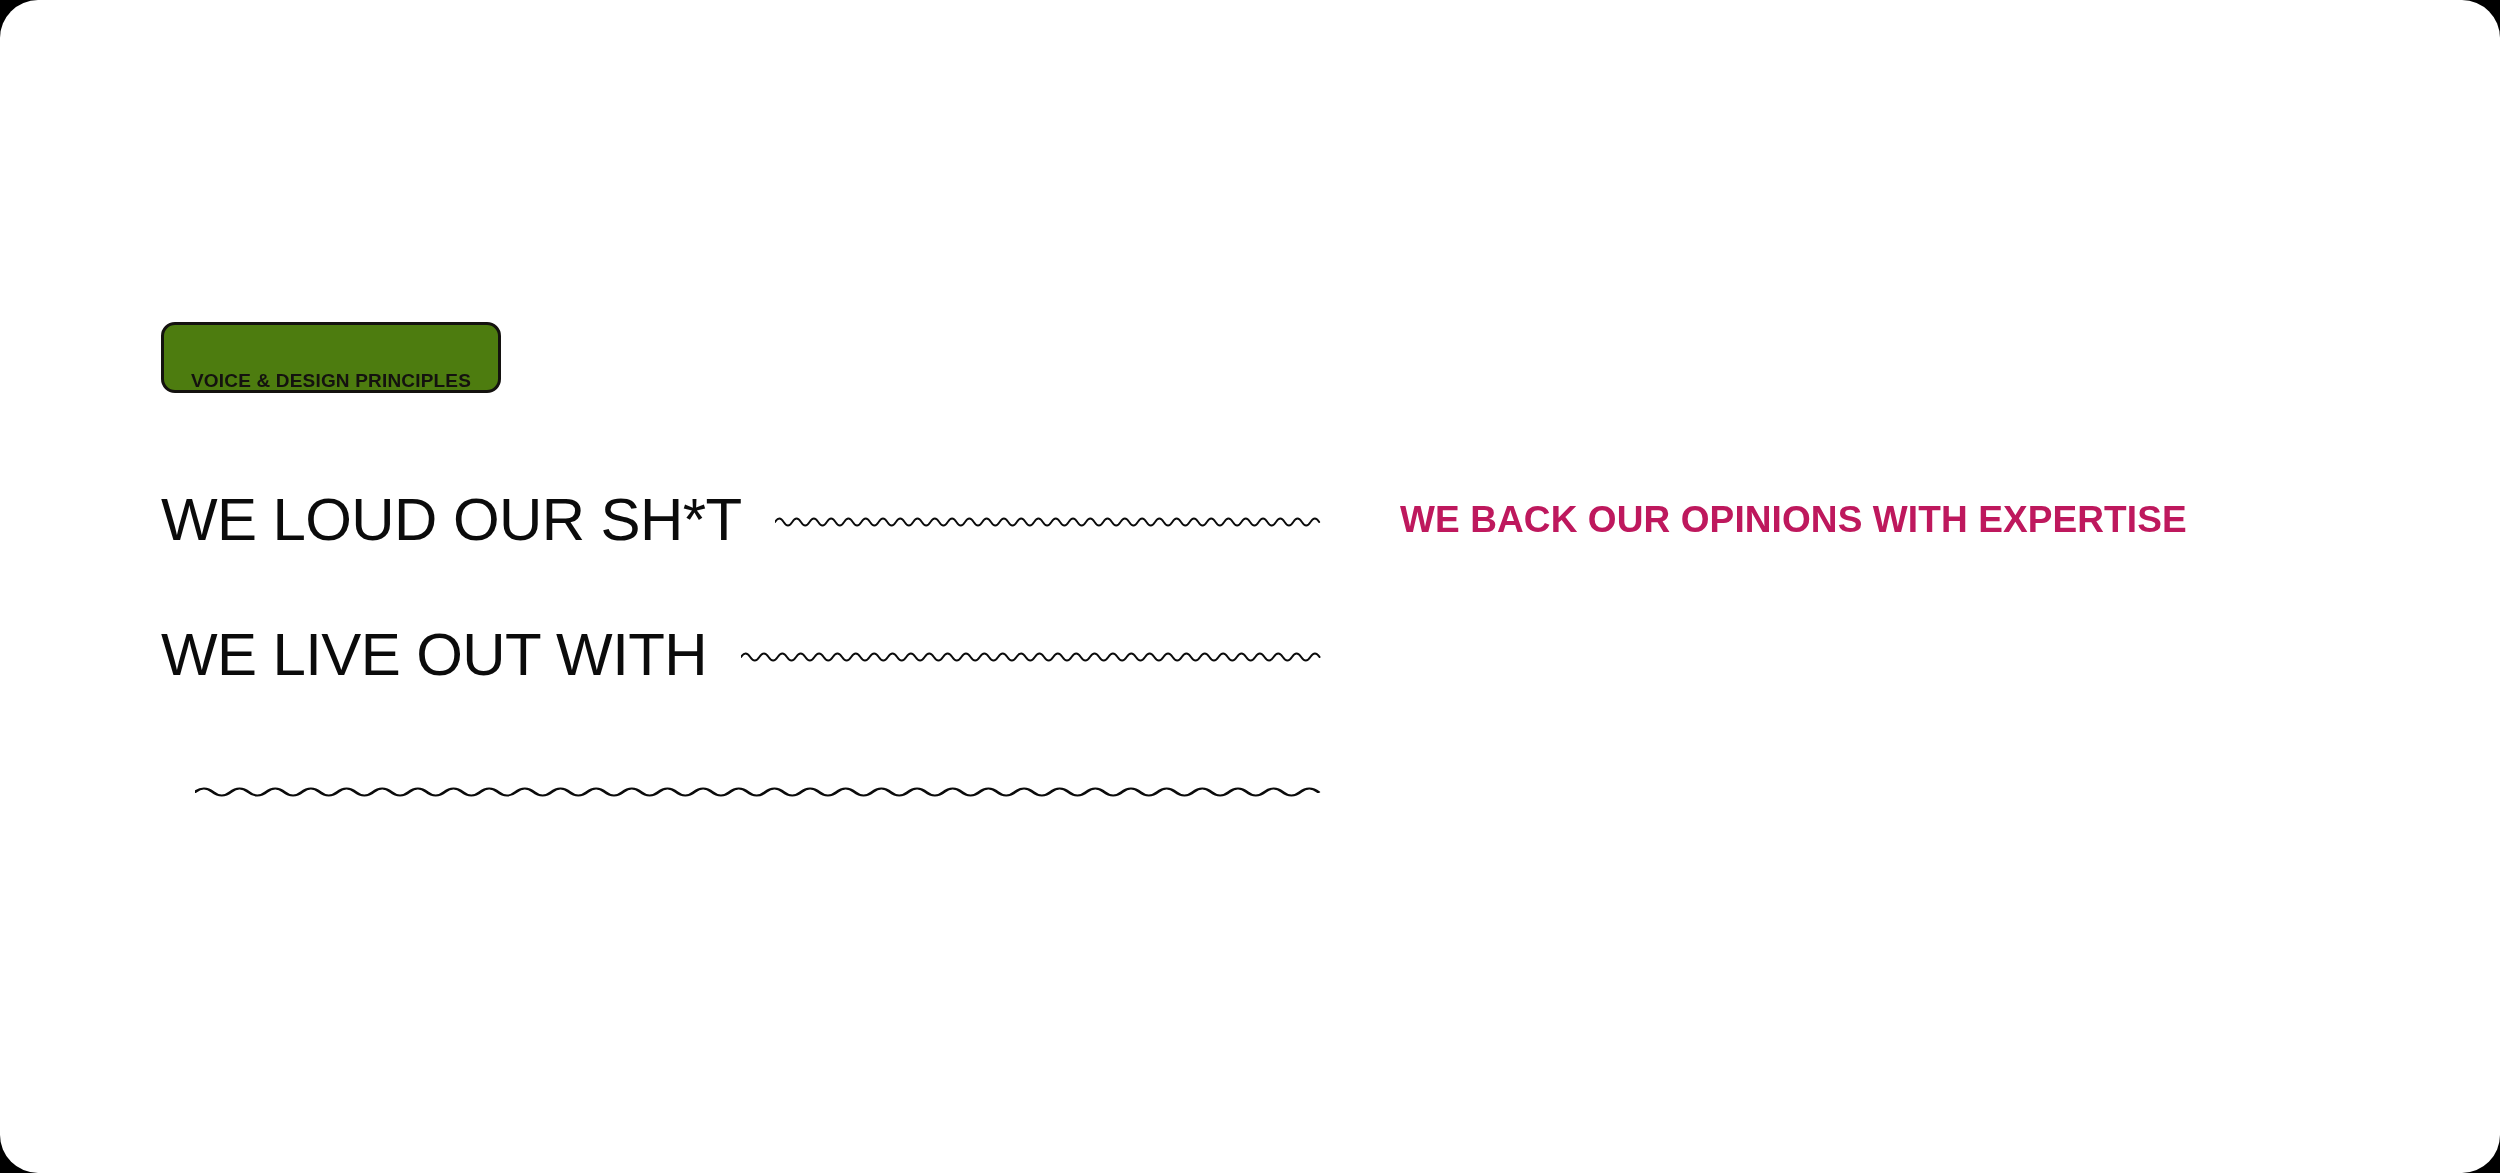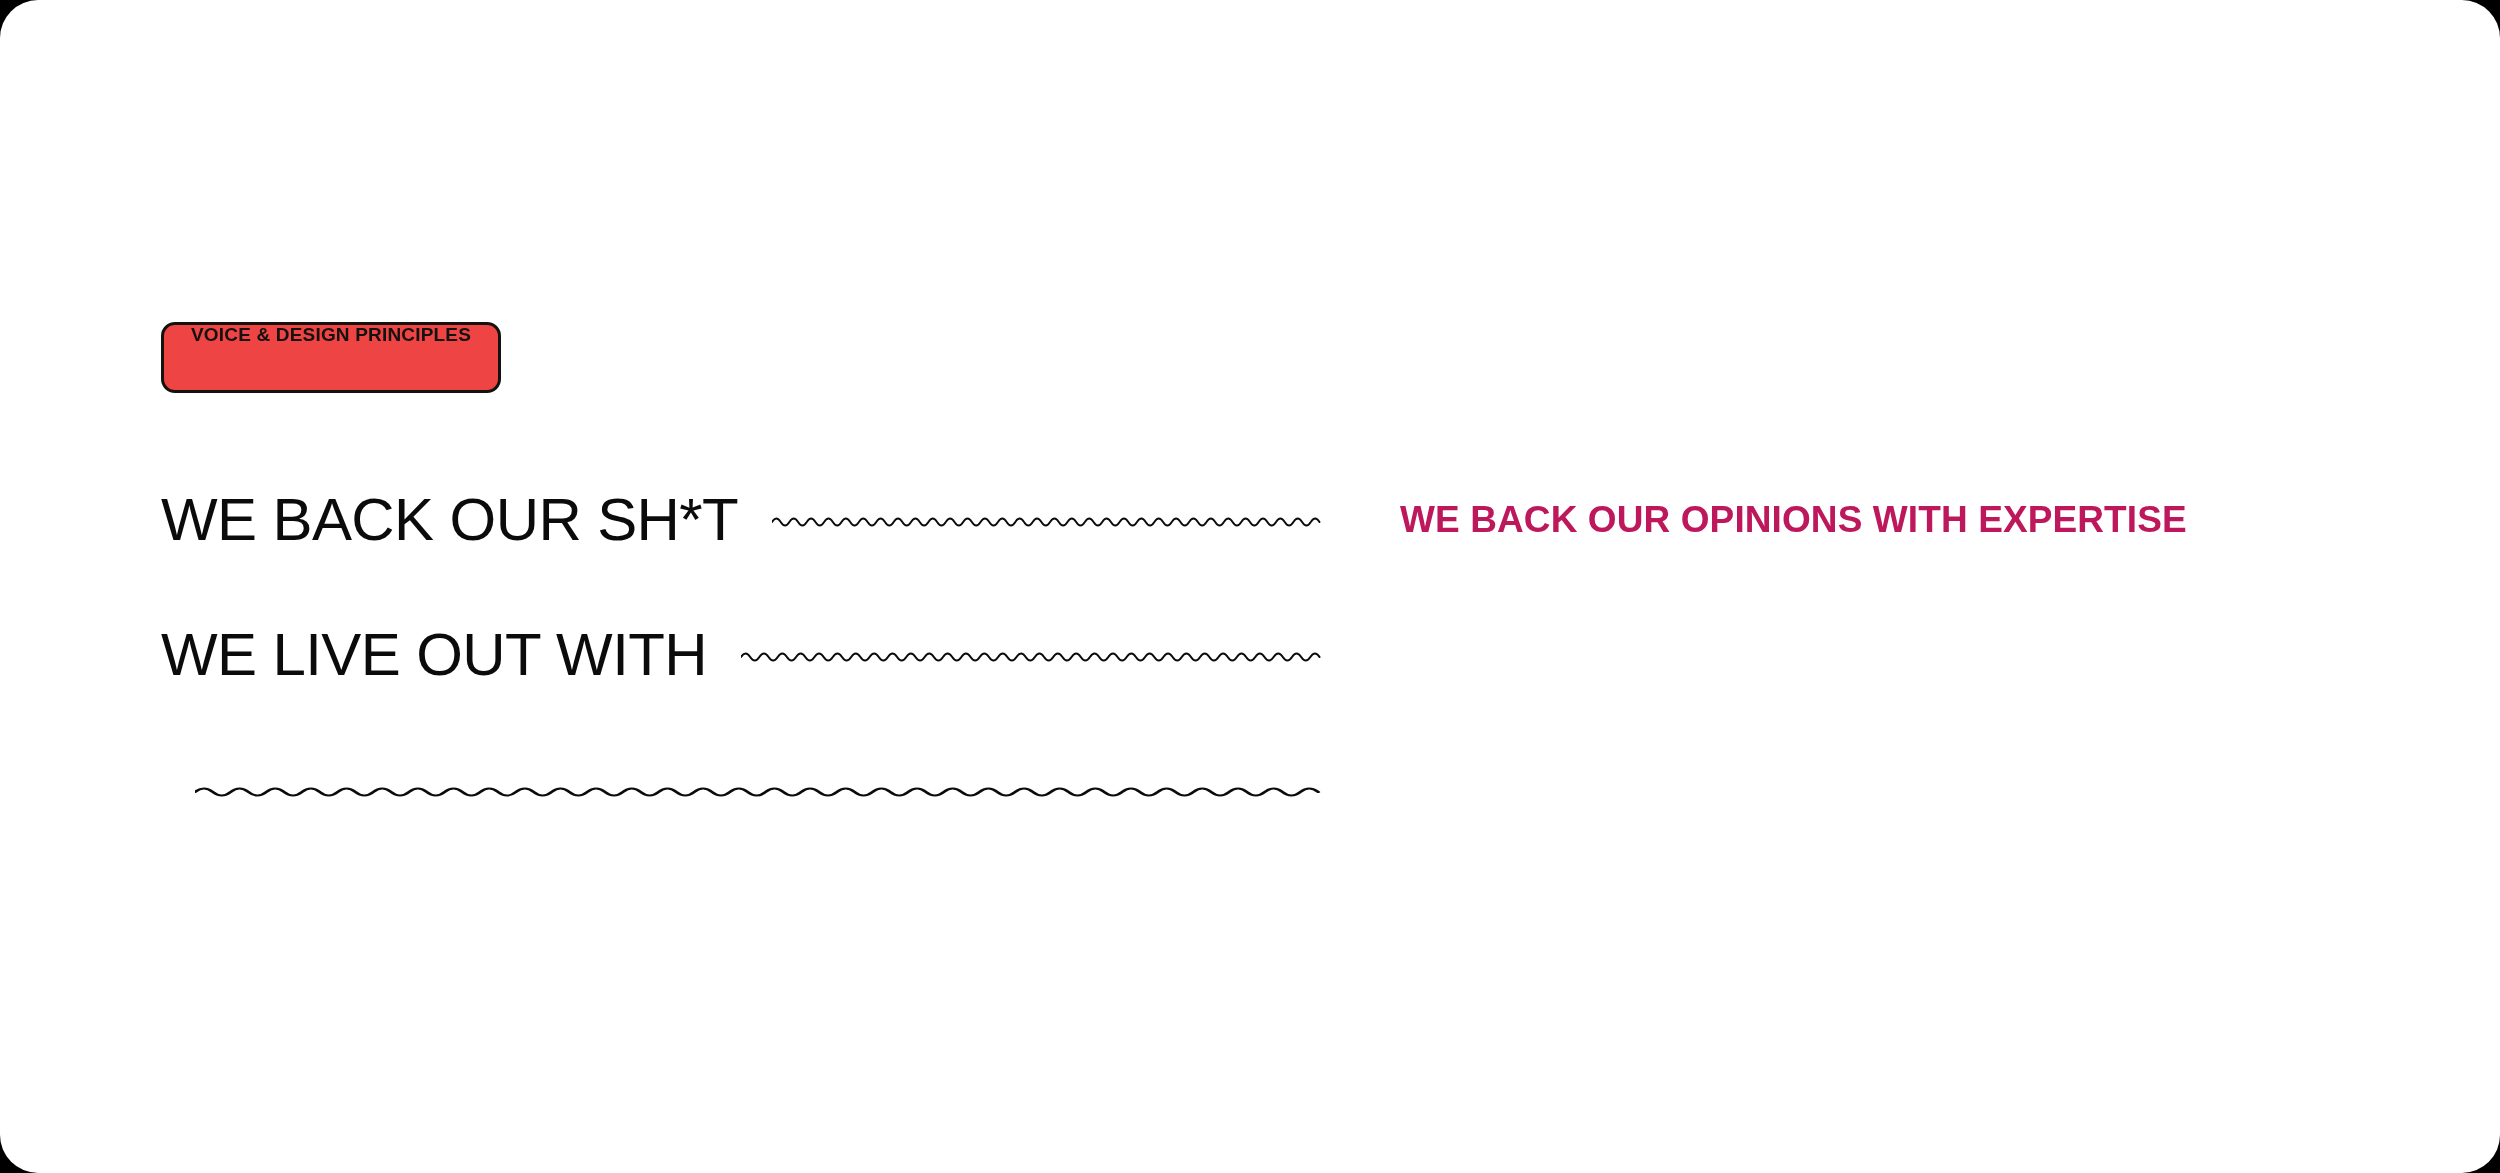--- a/index.html
+++ b/index.html
@@ -29,24 +29,24 @@
   }
 
   
   .badge {
     position: absolute;
     left: 161px;
     top: 322px;
     height: 71px;
     box-sizing: border-box;
     display: flex;
-    align-items: flex-start;
+    align-items: flex-end;
     justify-content: center;
     padding: 0 27px;
-    background: #ef4444;
+    background: #4d7c0f;
     border: 3px solid #14120f;
     border-radius: 14px;
   }
   .badge-label {
     font-family: "Liberation Sans", "DejaVu Sans", sans-serif;
     font-size: 19px;
     font-weight: 700;
     letter-spacing: 0.18px;
     color: #14120f;
     white-space: nowrap;
@@ -121,21 +121,21 @@
 <div class="card">
 
   <div class="badge">
     <span class="badge-label">VOICE &amp; DESIGN PRINCIPLES</span>
   </div>
 
   <div class="principles">
 
     <div class="principle-row">
       <div class="row-inner">
-        <span class="principle-title">WE BACK OUR SH*T</span>
+        <span class="principle-title">WE LOUD OUR SH*T</span>
         <span class="squiggle">
           <svg viewBox="0 0 600 22" preserveAspectRatio="none" xmlns="http://www.w3.org/2000/svg">
             <path d="M0,11 q4.75,-7 9.5,0 t9.5,0 t9.5,0 t9.5,0 t9.5,0 t9.5,0 t9.5,0 t9.5,0 t9.5,0 t9.5,0 t9.5,0 t9.5,0 t9.5,0 t9.5,0 t9.5,0 t9.5,0 t9.5,0 t9.5,0 t9.5,0 t9.5,0 t9.5,0 t9.5,0 t9.5,0 t9.5,0 t9.5,0 t9.5,0 t9.5,0 t9.5,0 t9.5,0 t9.5,0 t9.5,0 t9.5,0 t9.5,0 t9.5,0 t9.5,0 t9.5,0 t9.5,0 t9.5,0 t9.5,0 t9.5,0 t9.5,0 t9.5,0 t9.5,0 t9.5,0 t9.5,0 t9.5,0 t9.5,0 t9.5,0 t9.5,0 t9.5,0 t9.5,0 t9.5,0 t9.5,0 t9.5,0 t9.5,0 t9.5,0 t9.5,0 t9.5,0 t9.5,0 t9.5,0 t9.5,0 t9.5,0 t9.5,0" fill="none" stroke="#0b0b0b" stroke-width="2.1" stroke-linecap="round"></path>
           </svg>
         </span>
       </div>
       <div class="principle-desc-wrap">
         <span class="principle-desc">WE BACK OUR OPINIONS WITH EXPERTISE</span>
       </div>
     </div>

